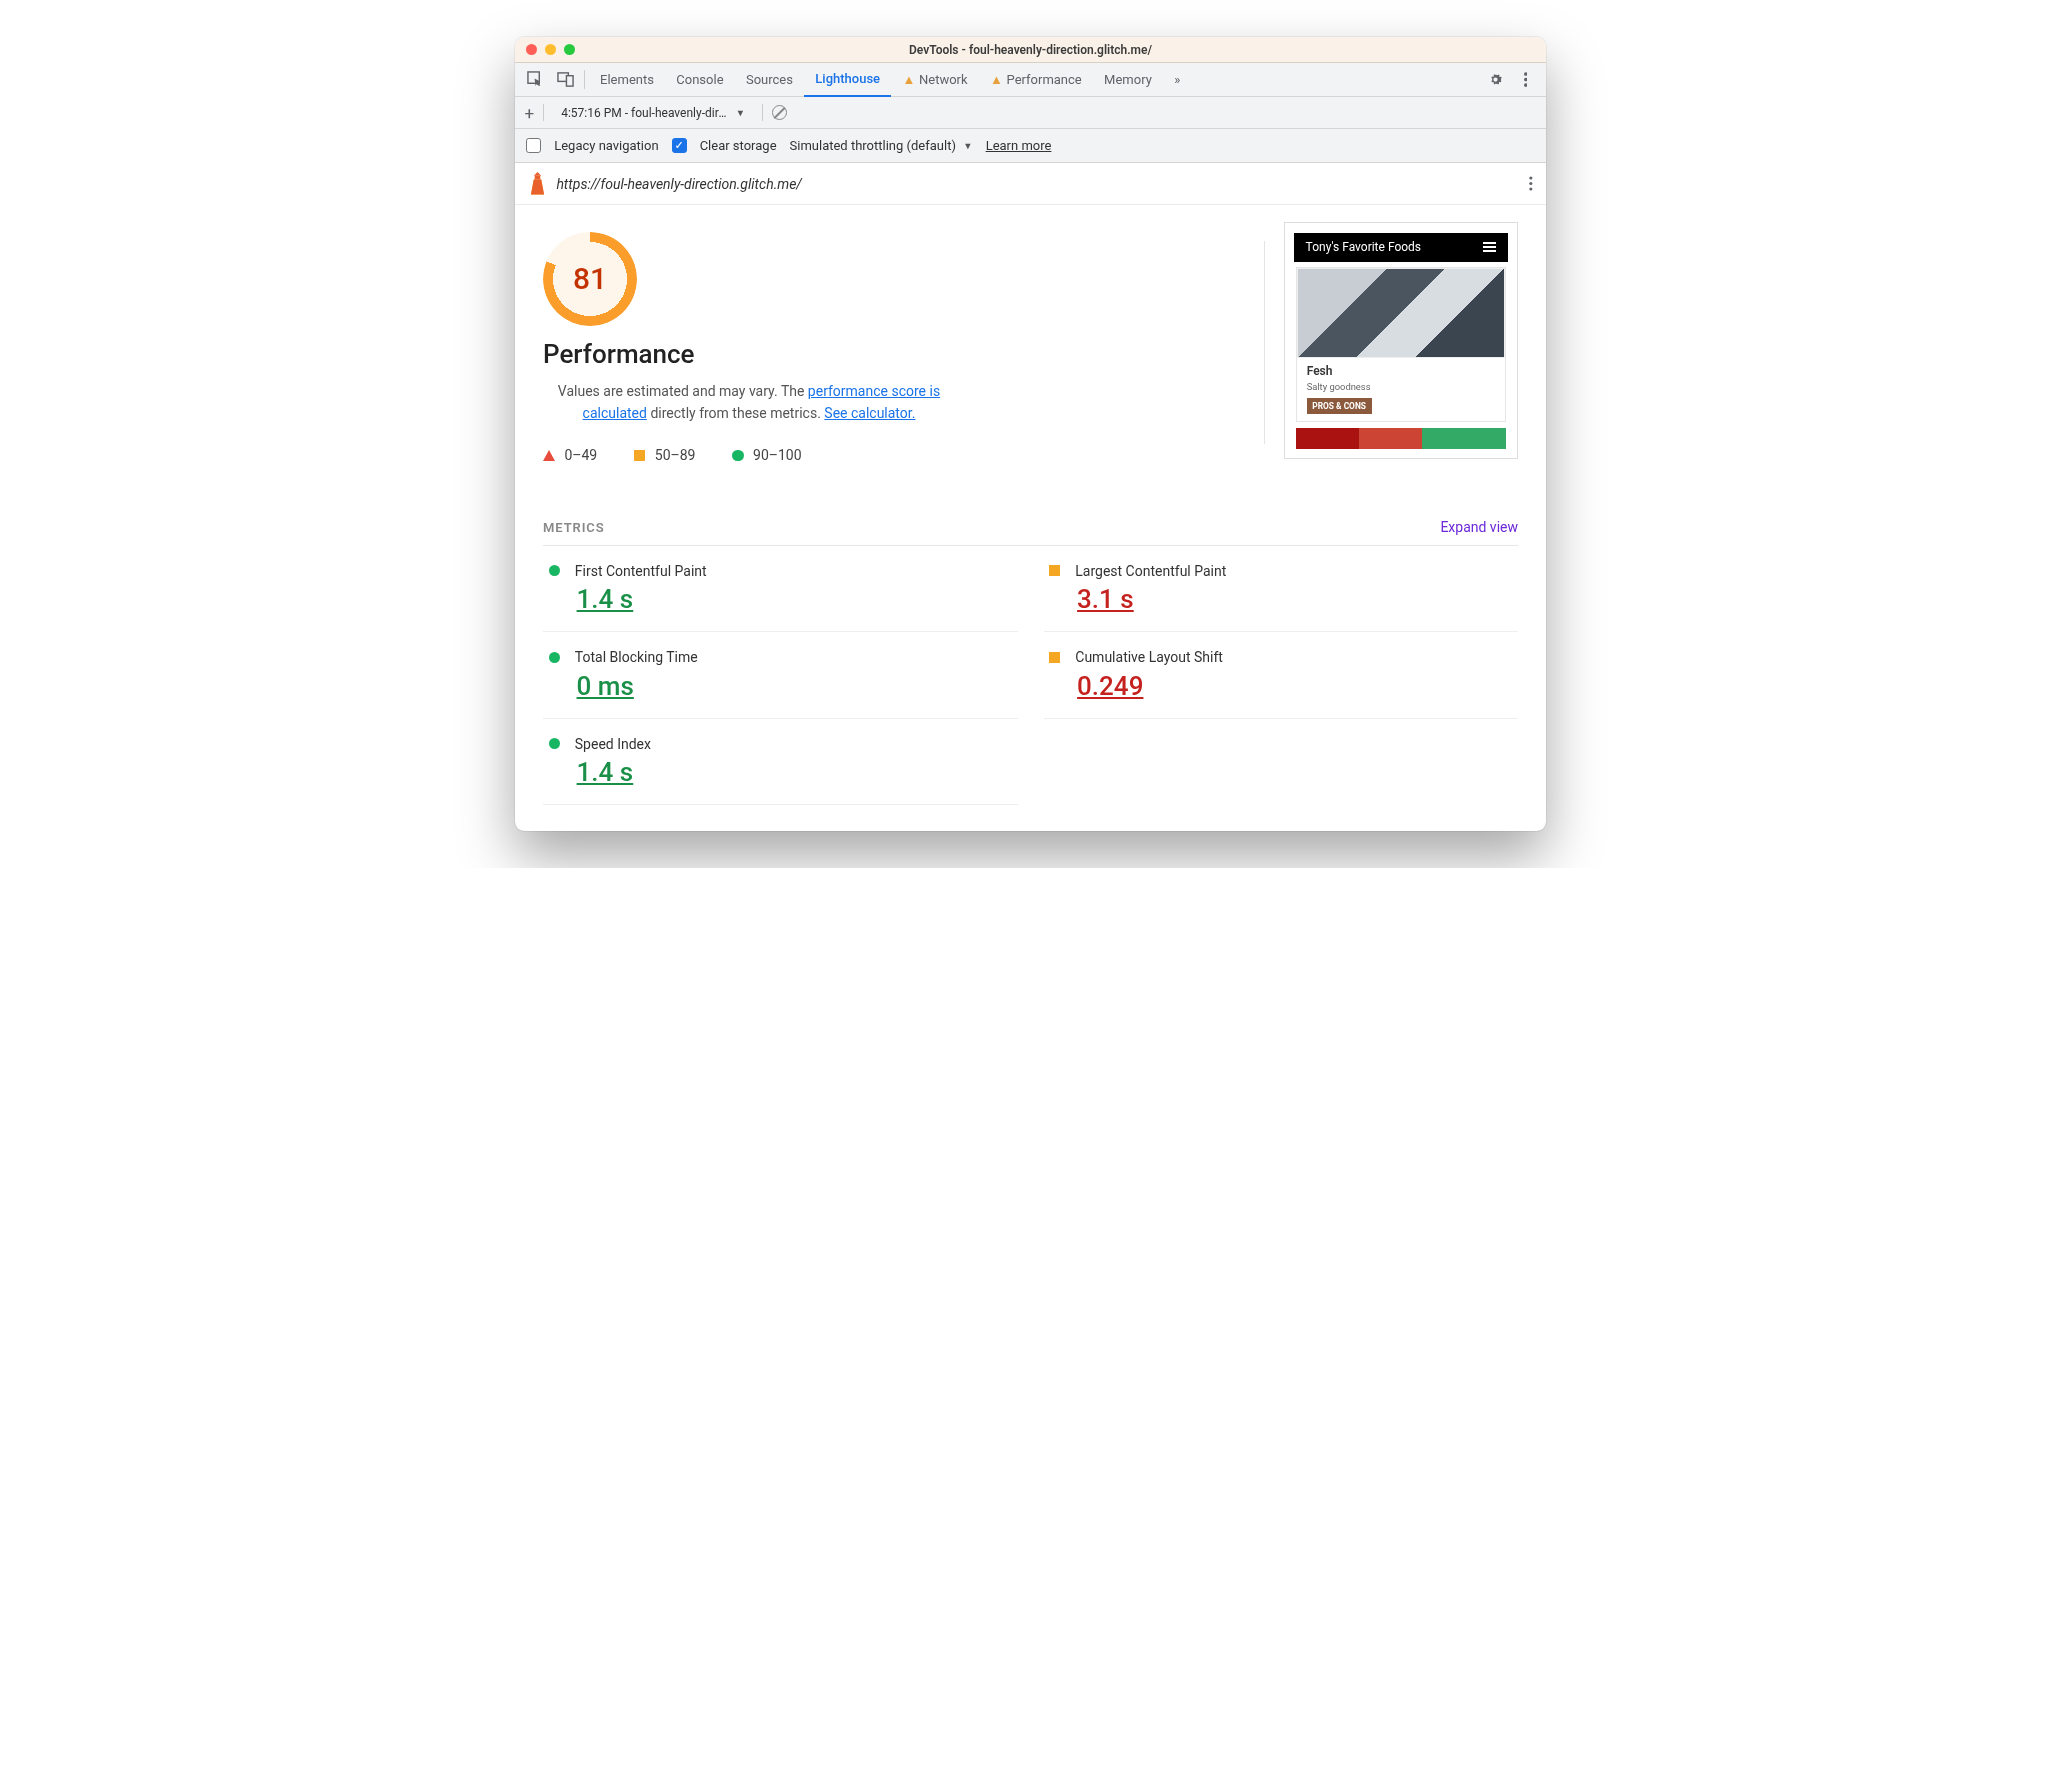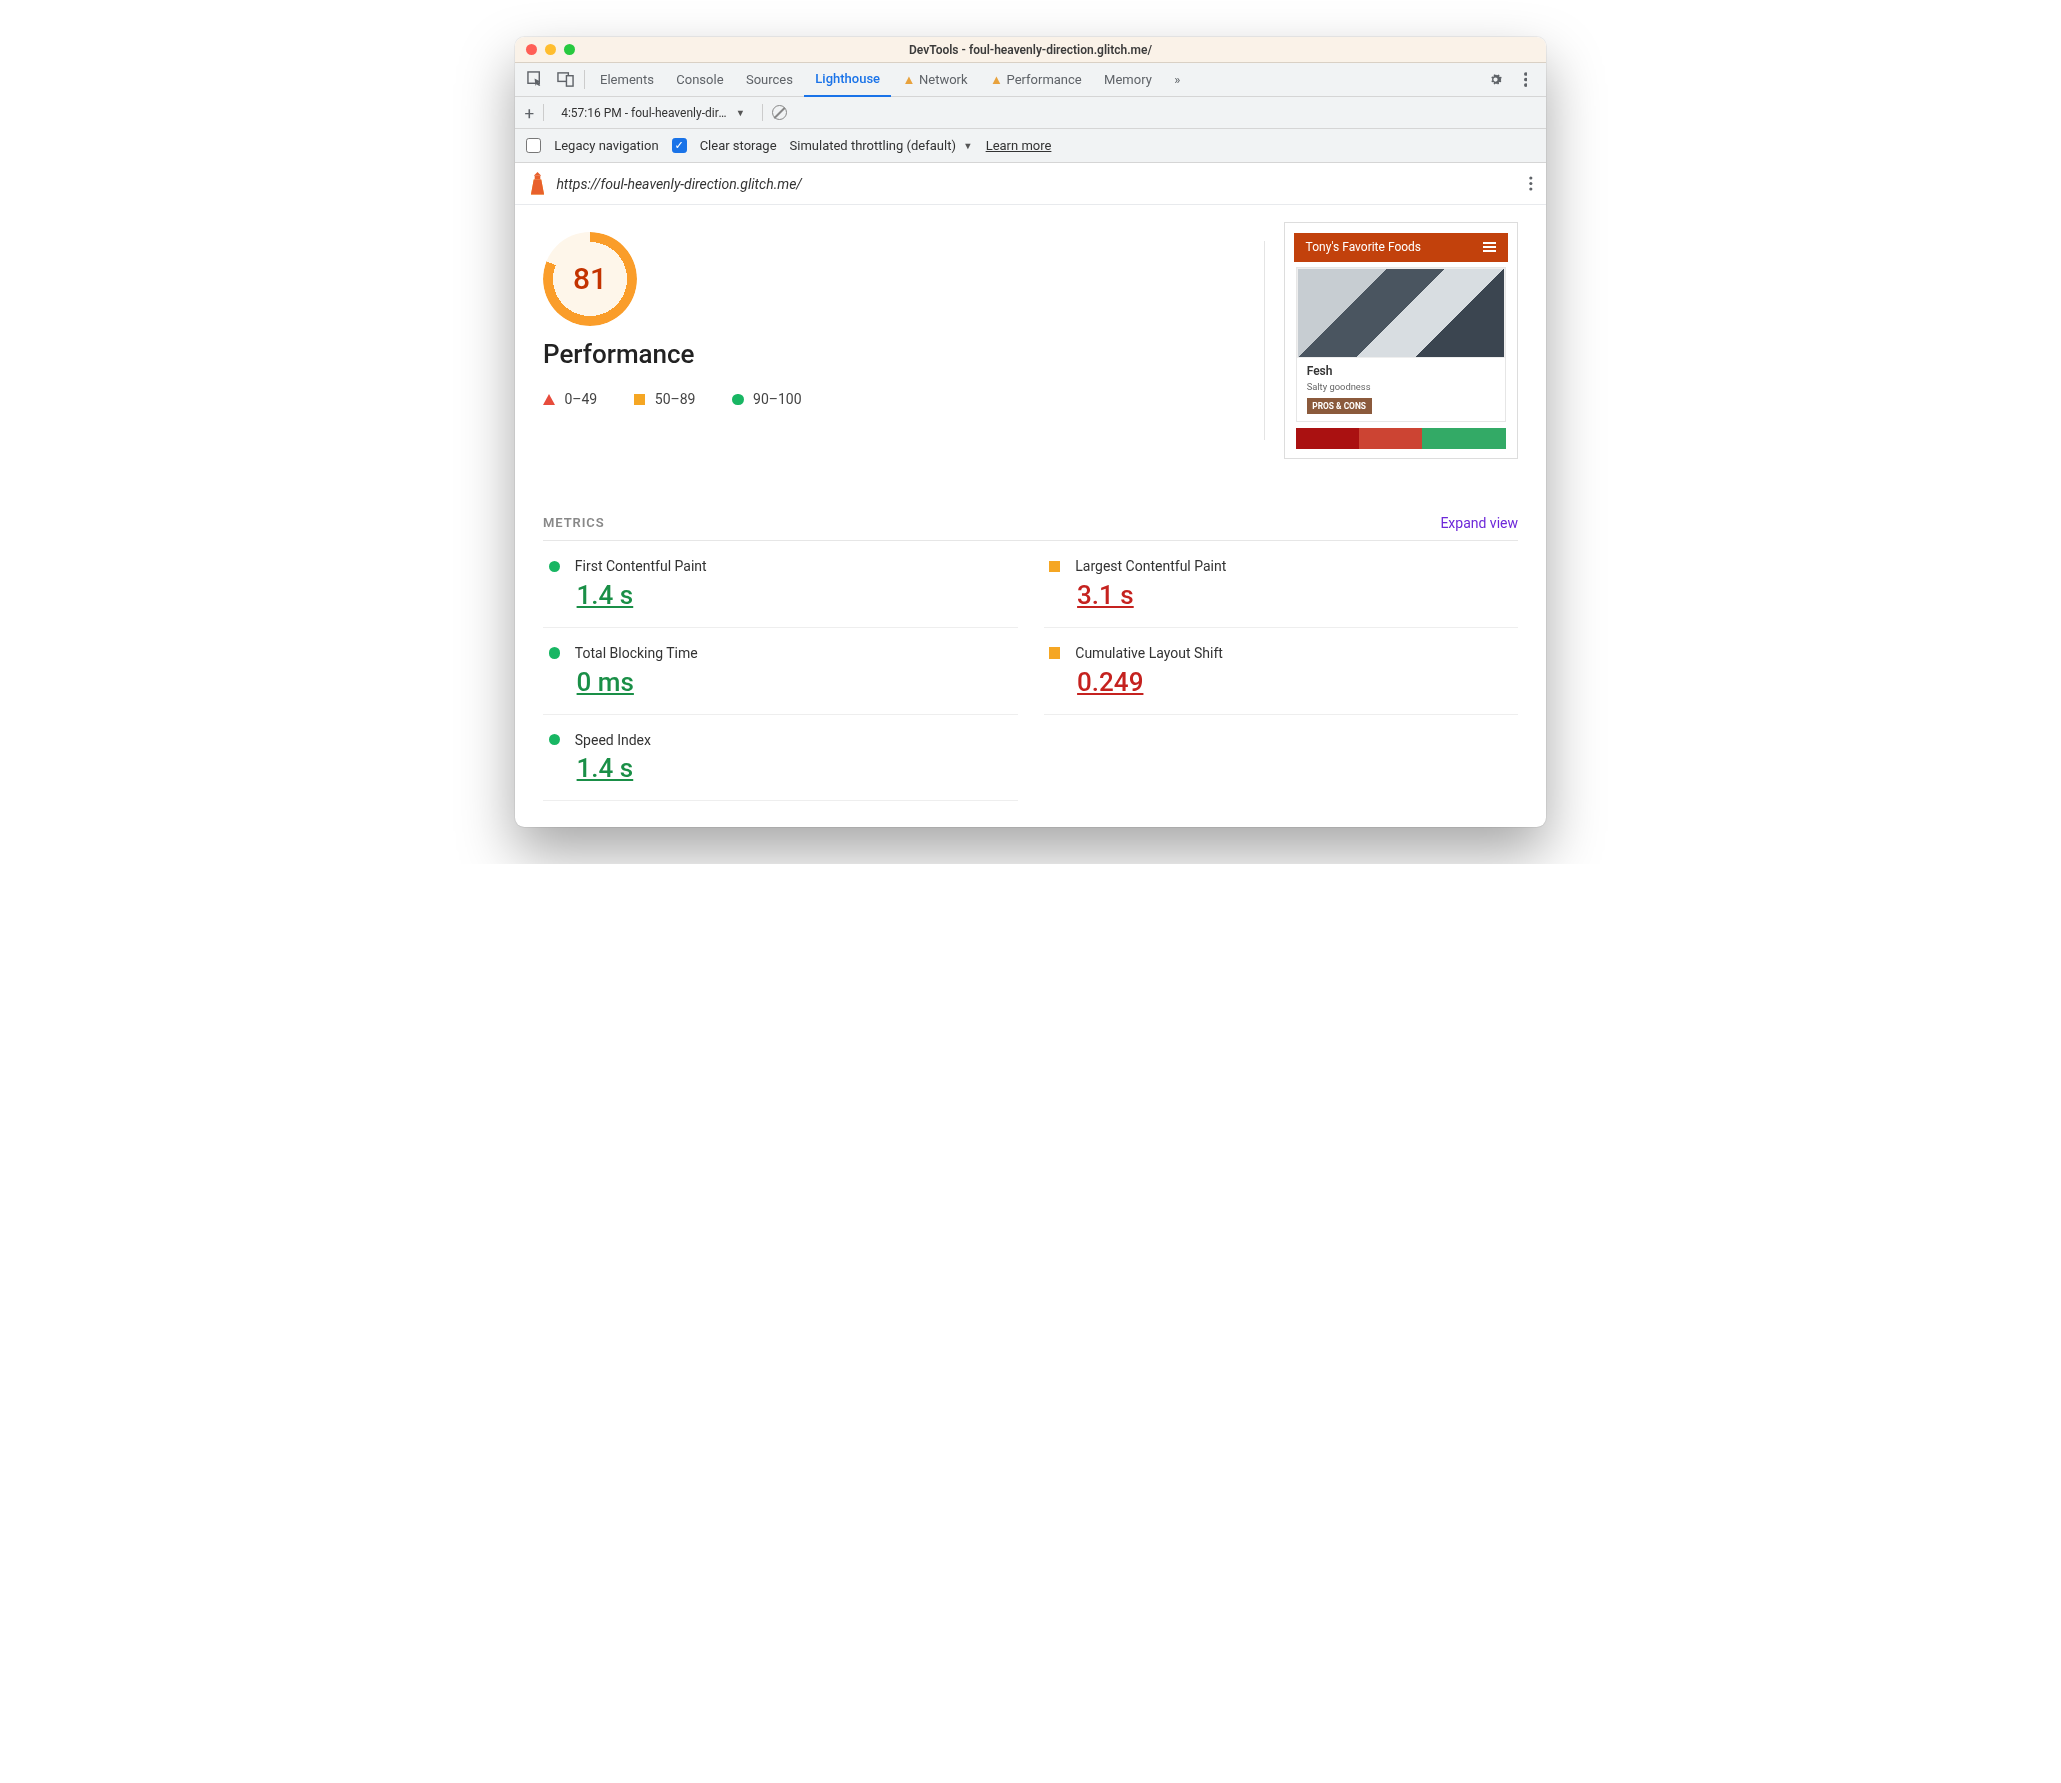--- a/index.html
+++ b/index.html
@@ -123,21 +123,21 @@
   .perf-desc{ font-size:14px; color:#555; text-align:center; max-width:412px; margin-top:11.2px; line-height:1.6;}
   .perf-desc a{ color:#1a73e8; text-decoration:underline;}
   .legend{ display:flex; gap:37px; margin-top:22.5px; font-size:14px; color:#444;}
   .legend .item{ display:flex; align-items:center; gap:9.4px;}
   .tri-red{ width:0;height:0;border-left:6.6px solid transparent;border-right:6.6px solid transparent;border-bottom:11.2px solid #e74c3c;}
   .sq-or{ width:11.2px;height:11.2px;background:#f5a623;}
   .cir-gr{ width:11.2px;height:11.2px;background:#18b663;border-radius:50%;}
   .vr{ width:0.9px; background:#e4e4e4; align-self:stretch; margin:19px 0;}
   
   .preview{ width:234px; border:0.9px solid #ddd; padding:9.4px; display:flex; flex-direction:column; gap:5.6px;}
-  .preview-header{ background:#c2410c; color:#fff; padding:7.5px 11.2px; font-size:12px; display:flex; align-items:center; justify-content:space-between;}
+  .preview-header{ background:#000000; color:#fff; padding:7.5px 11.2px; font-size:12px; display:flex; align-items:center; justify-content:space-between;}
   .burger{ display:flex;flex-direction:column;gap:1.9px;}
   .burger span{display:block;width:13px;height:1.9px;background:#fff;}
   .preview-img{ height:90px; background:
     linear-gradient(135deg,#c7cdd2 0 30%, #4a5560 30% 50%, #d8dde1 50% 70%, #3b4550 70% 100%);
     border:0.9px solid #eee;
   }
   .preview-card{ border:0.9px solid #e6e6e6; padding:5.6px 9.4px 7.5px 9.4px; margin: 0 1.9px;}
   .preview-card h4{ font-size:12px; font-weight:600; color:#333;}
   .preview-card p{ font-size:9.4px; color:#666; margin-top:2.8px;}
   .pros-btn{ background:#8b5a3c;color:#fff;font-size:8.4px;font-weight:700;padding:2.8px 5.6px;margin-top:6.6px;display:inline-block;}
@@ -254,20 +254,23 @@
 
   <div class="content">
     <div class="summary">
       <div class="summary-left">
         <div class="gauge-wrap">
           <div class="gauge-bg"></div>
           <div class="gauge-arc"></div>
           <div class="gauge-num">81</div>
         </div>
         <div class="perf-title">Performance</div>
+        <div class="perf-desc">
+          <span>Values are estimated and may vary. The </span><a>performance score is calculated</a><span> directly from these metrics. </span><a>See calculator.</a>
+        </div>
         <div class="legend">
           <div class="item">
               <span class="tri-red"></span>
               <span>0–49</span>
             </div>
           <div class="item">
               <span class="sq-or"></span>
               <span>50–89</span>
             </div>
           <div class="item">

